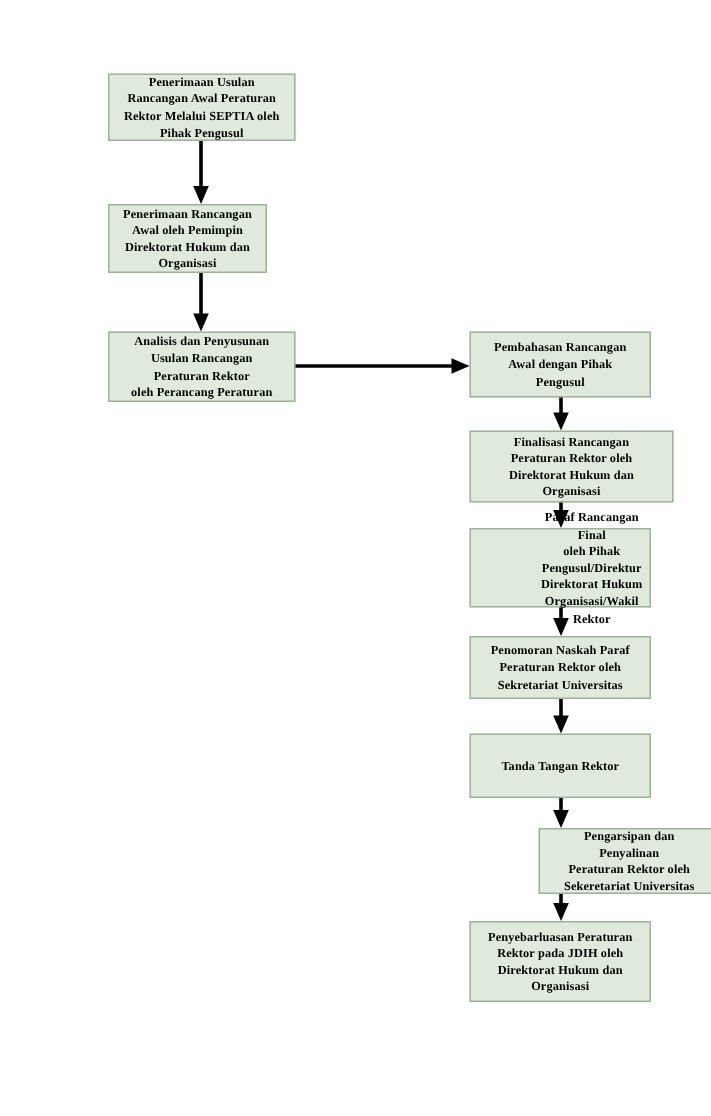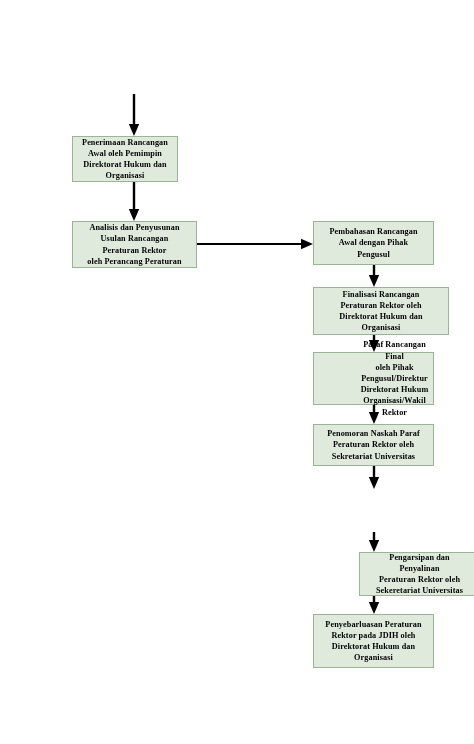--- a/index.html
+++ b/index.html
@@ -48,20 +48,26 @@
   .connector svg {
     display: block;
     overflow: visible;
   }
 </style>
 </head>
 <body>
 
 <div id="flowchart">
 
+  <div class="node" style="left:72px; top:49px; width:125px; height:45px;">
+    <span class="label">Penerimaan Usulan
+Rancangan Awal Peraturan
+Rektor Melalui SEPTIA oleh
+Pihak Pengusul</span>
+  </div>
 
   <div class="node" style="left:72px; top:136px; width:106px; height:46px;">
     <span class="label">Penerimaan Rancangan
 Awal oleh Pemimpin
 Direktorat Hukum dan
 Organisasi</span>
   </div>
 
   <div class="node" style="left:313px; top:221px; width:121px; height:44px;">
     <span class="label">Pembahasan Rancangan
@@ -90,20 +96,23 @@
 Direktorat Hukum
 Organisasi/Wakil Rektor</span>
   </div>
 
   <div class="node" style="left:313px; top:424px; width:121px; height:42px;">
     <span class="label">Penomoran Naskah Paraf
 Peraturan Rektor oleh
 Sekretariat Universitas</span>
   </div>
 
+  <div class="node" style="left:313px; top:489px; width:121px; height:43px;">
+    <span class="label">Tanda Tangan Rektor</span>
+  </div>
 
   <div class="node" style="left:313px; top:552px; width:121px; height:44px;margin-left:46px;">
     <span class="label">Pengarsipan dan
 Penyalinan
 Peraturan Rektor oleh
 Sekeretariat Universitas</span>
   </div>
 
   <div class="node" style="left:313px; top:614px; width:121px; height:54px;">
     <span class="label">Penyebarluasan Peraturan

